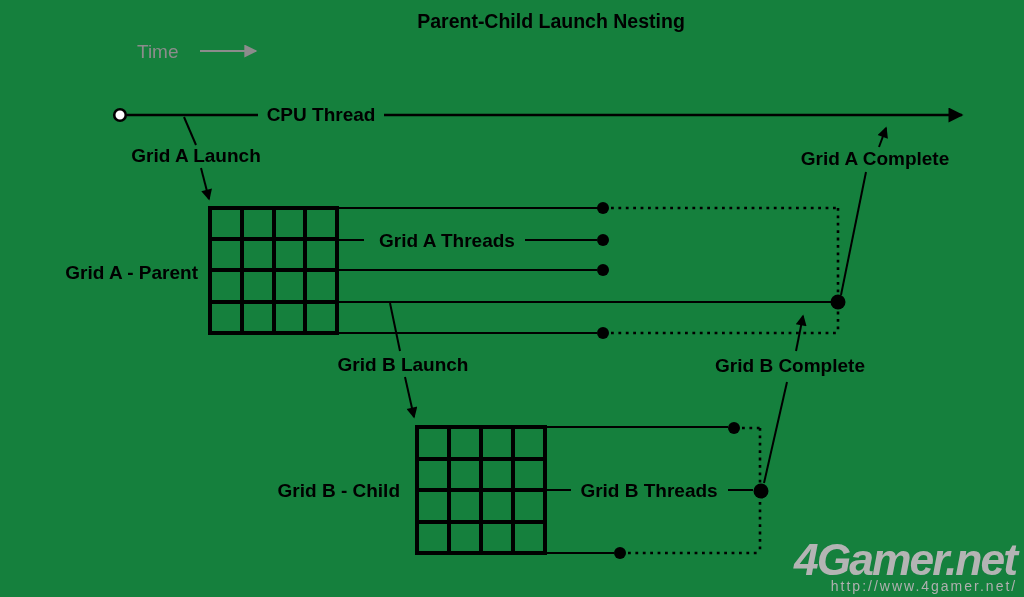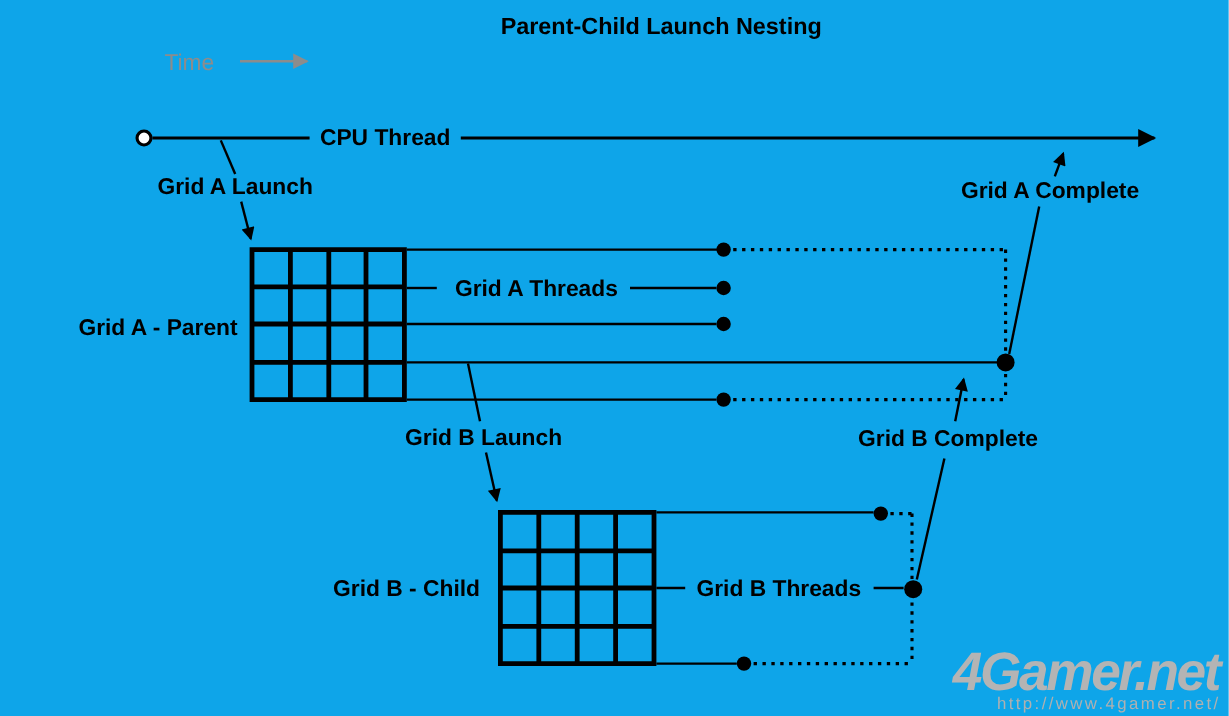--- a/index.html
+++ b/index.html
@@ -1,17 +1,17 @@
 <!DOCTYPE html>
 <html><head>
 <meta charset="utf-8">
 <style>
   html,body { margin:0; padding:0; background:#ffffff; }
   .stage {
-    position:relative; width:1024px; height:597px; background:#0ea5e9;
+    position:relative; width:1024px; height:597px; background:#15803d;
     font-family:"Liberation Sans", sans-serif; overflow:hidden;
   }
   svg text { font-family:"Liberation Sans", sans-serif; }
   .lbl   { font-size:19px; font-weight:700; fill:#000000; }
   .title { font-size:19.5px; font-weight:700; fill:#000000; }
   .time  { font-size:19px; font-weight:400; fill:#8c8c8c; }
   .ink   { stroke:#000000; fill:none; }
   .sw2   { stroke-width:2; }
   .sw25  { stroke-width:2.5; }
   .gridpath { stroke:#000000; stroke-width:4; fill:none; }

